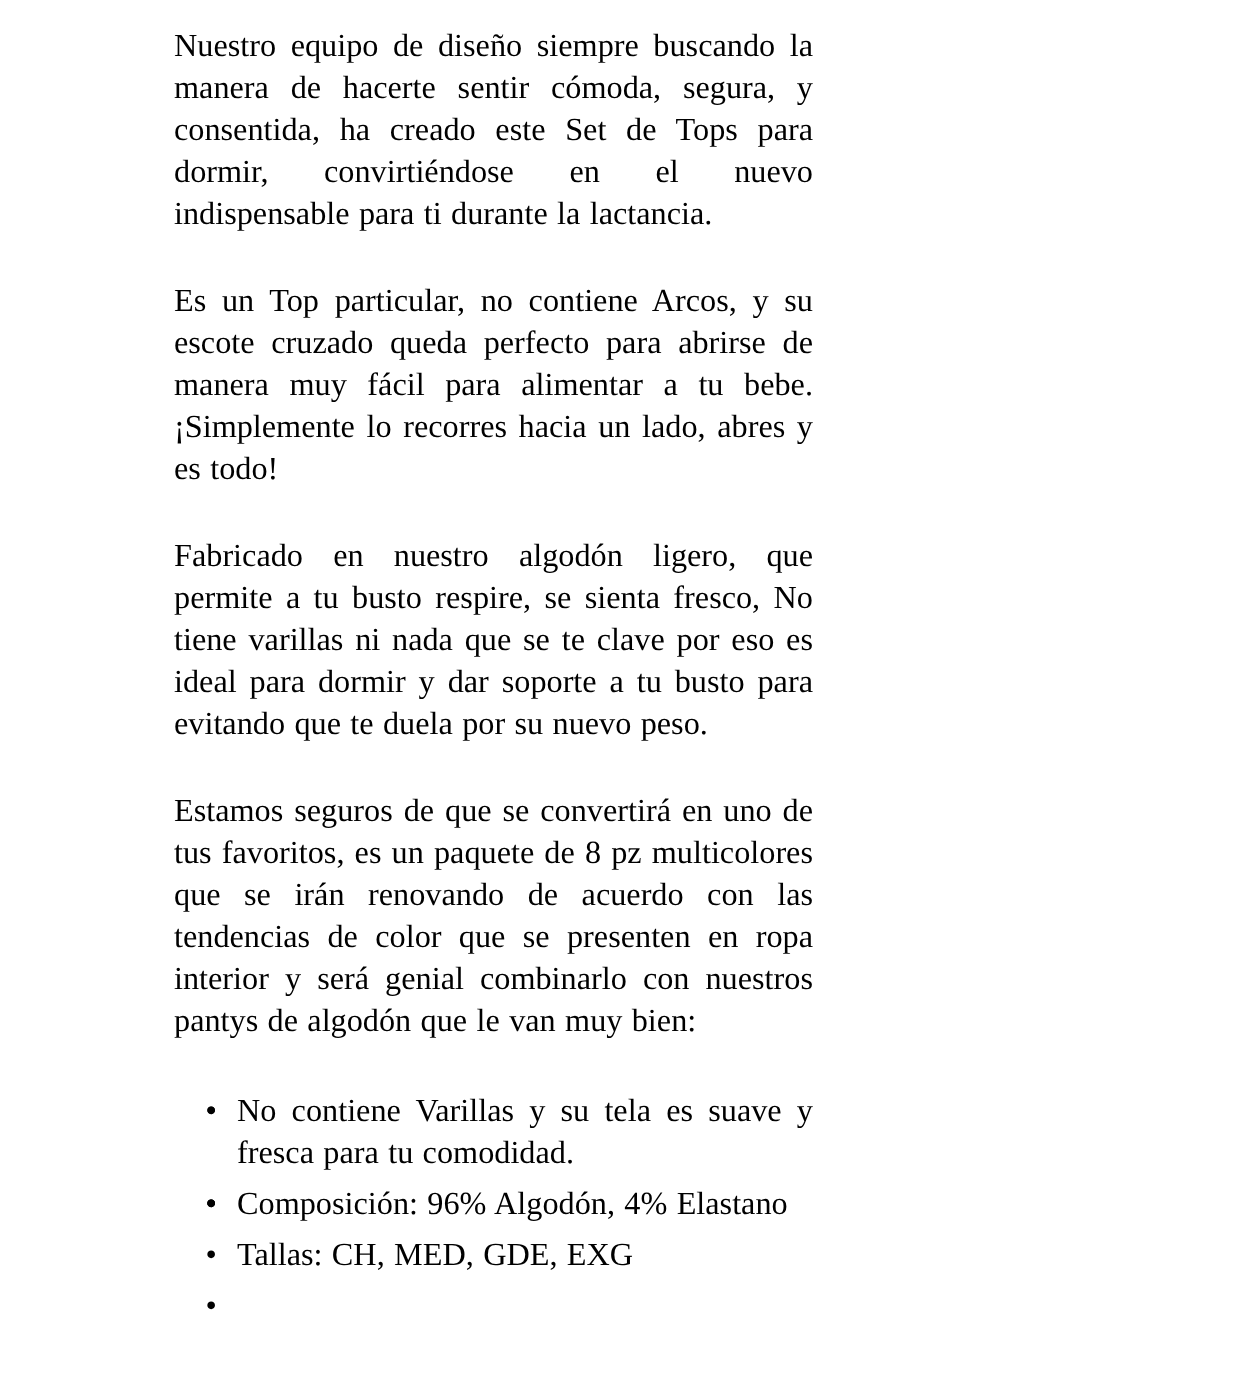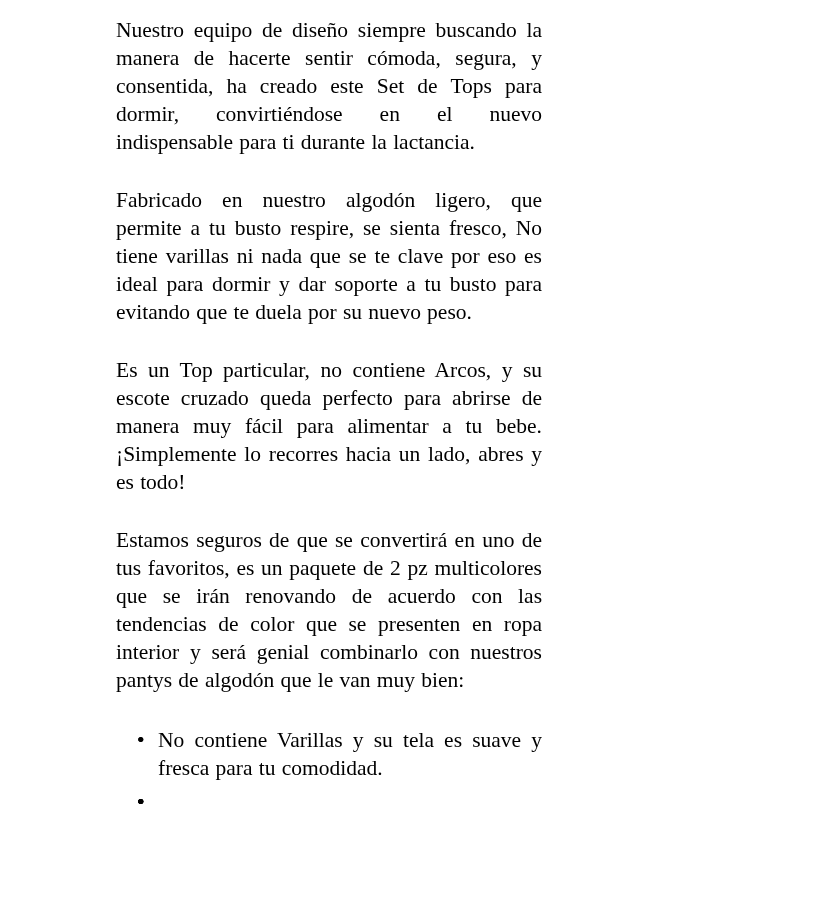--- a/index.html
+++ b/index.html
@@ -50,44 +50,46 @@
     line-height: 28px;
   }
 </style>
 </head>
 <body>
 
 <div class="document">
 
   <p class="paragraph">Nuestro equipo de diseño siempre buscando la manera de hacerte sentir cómoda, segura, y consentida, ha creado este Set de Tops para dormir, convirtiéndose en el nuevo indispensable para ti durante la lactancia.</p>
 
+  <p class="paragraph">Es un Top particular, no contiene Arcos, y su escote cruzado queda perfecto para abrirse de manera muy fácil para alimentar a tu bebe. ¡Simplemente lo recorres hacia un lado, abres y es todo!</p>
+
   <p class="paragraph">Fabricado en nuestro algodón ligero, que permite a tu busto respire, se sienta fresco, No tiene varillas ni nada que se te clave por eso es ideal para dormir y dar soporte a tu busto para evitando que te duela por su nuevo peso.</p>
 
-  <p class="paragraph">Es un Top particular, no contiene Arcos, y su escote cruzado queda perfecto para abrirse de manera muy fácil para alimentar a tu bebe. ¡Simplemente lo recorres hacia un lado, abres y es todo!</p>
-
-  <p class="paragraph">Estamos seguros de que se convertirá en uno de tus favoritos, es un paquete de 2 pz multicolores que se irán renovando de acuerdo con las tendencias de color que se presenten en ropa interior y será genial combinarlo con nuestros pantys de algodón que le van muy bien:</p>
+  <p class="paragraph">Estamos seguros de que se convertirá en uno de tus favoritos, es un paquete de 8 pz multicolores que se irán renovando de acuerdo con las tendencias de color que se presenten en ropa interior y será genial combinarlo con nuestros pantys de algodón que le van muy bien:</p>
 
   <ul class="bullet-list">
     <li class="list-item">
       <span class="bullet-marker">•</span>
     </li>
     <li class="list-item">
       <span class="bullet-marker">•</span>
       <span>No contiene Varillas y su tela es suave y fresca para tu comodidad.</span>
     </li>
     <li class="list-item">
       <span class="bullet-marker">•</span>
     </li>
     <li class="list-item">
       <span class="bullet-marker">•</span>
     </li>
     <li class="list-item">
       <span class="bullet-marker">•</span>
+      <span>Composición: 96% Algodón, 4% Elastano</span>
     </li>
     <li class="list-item">
       <span class="bullet-marker">•</span>
+      <span>Tallas: CH, MED, GDE, EXG</span>
     </li>
     <li class="list-item">
       <span class="bullet-marker">•</span>
     </li>
   </ul>
 
 </div>
 
 </body></html>

